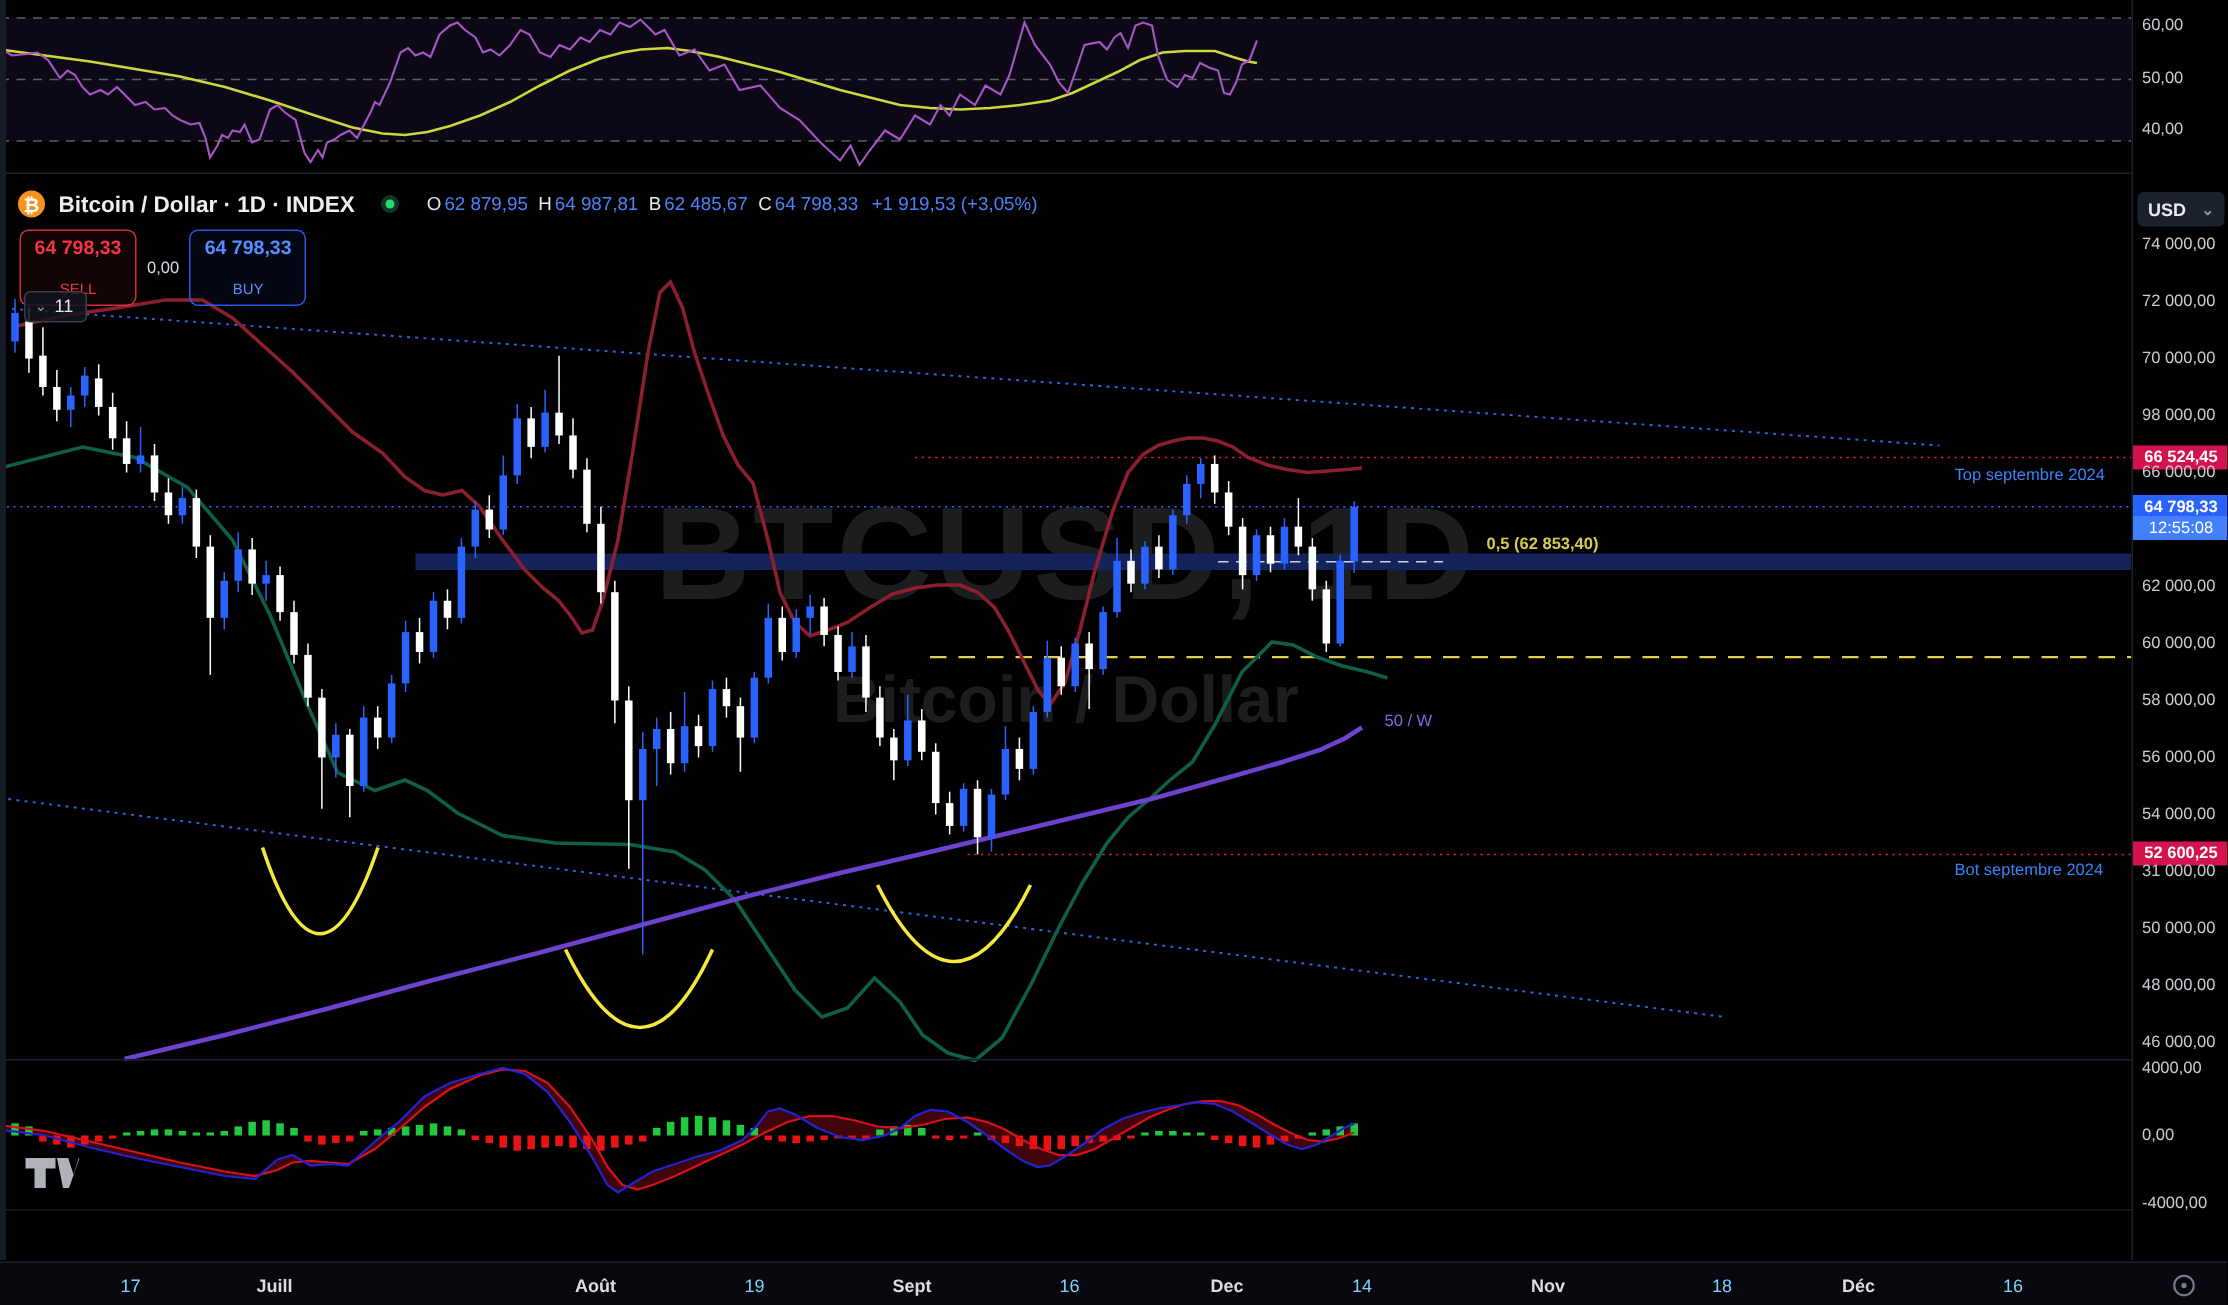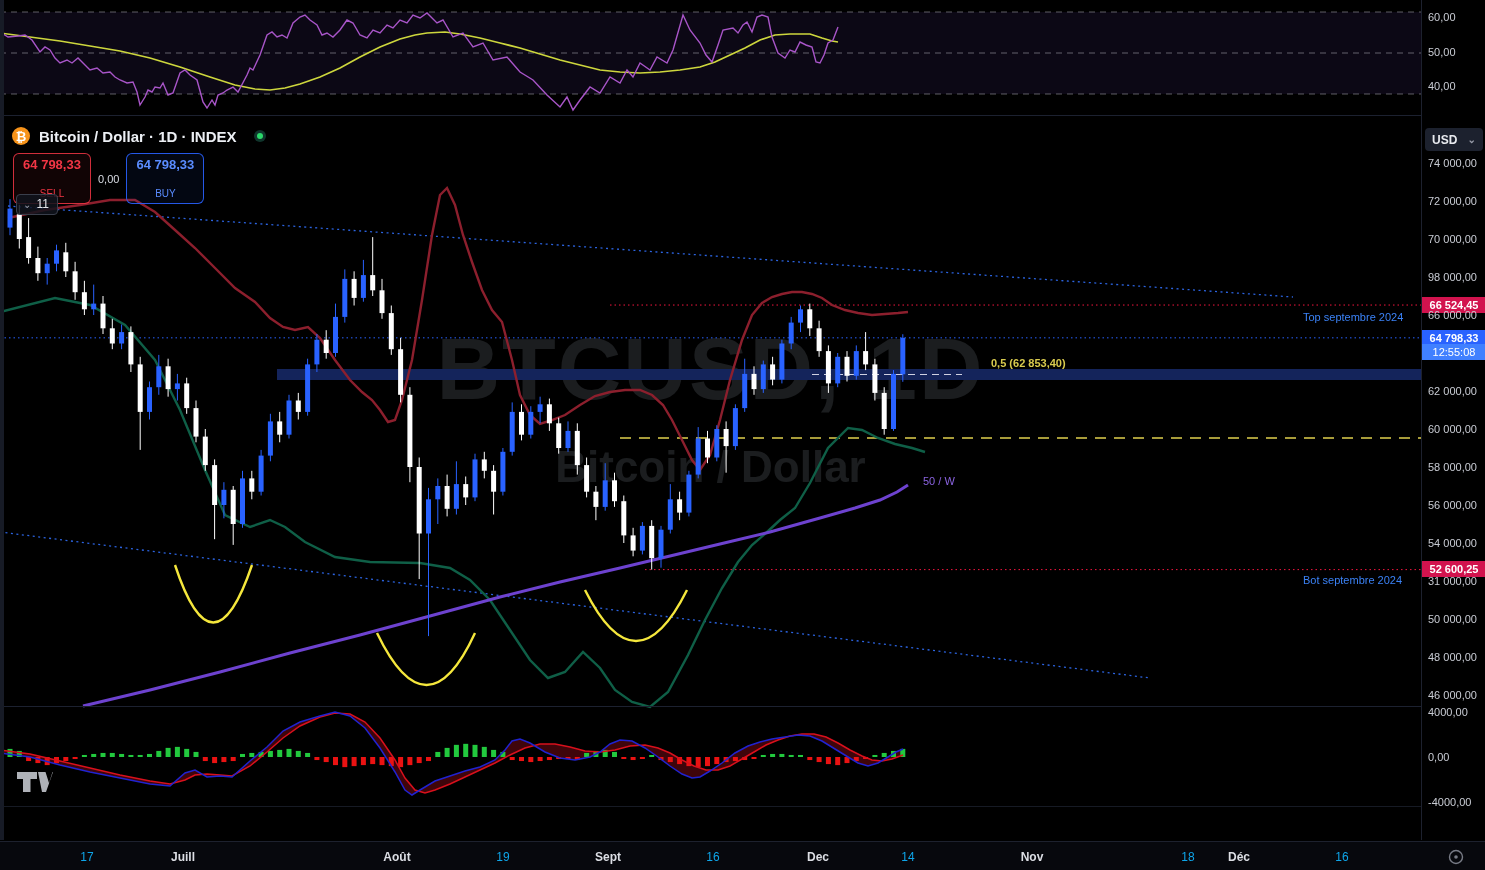--- a/index.html
+++ b/index.html
@@ -41,21 +41,21 @@
           font-size:12px;font-weight:bold;color:#e8eaef;}
   .badge{position:absolute;left:0px;width:64px;text-align:center;font-size:11px;font-weight:bold;color:#fff;
          padding:2px 0;box-sizing:border-box;}
   #badge-top,#badge-bot{background:#d2134e;}
   #badge-price{background:#2962ff;}
   #badge-count{background:#4080ff;font-weight:normal;}
   
   #timebar{left:0;top:841px;width:1485px;height:29px;background:#07080d;border-top:1px solid #1d212e;z-index:6;}
   .tlb{position:absolute;top:8px;transform:translateX(-50%);font-size:12px;}
   .tlb.major{color:#dcdee4;font-weight:bold;}
-  .tlb.minor{color:#0ea5e9;}
+  .tlb.minor{color:#7dd3fc;}
   
   .anno{position:absolute;z-index:4;font-size:11px;white-space:nowrap;}
   #anno-fib{left:963px;top:357px;color:#d9cb4e;font-weight:bold;margin-left:28px;}
   #anno-ma{left:923px;top:475px;color:#8a63e0;}
   #anno-top{left:1303px;top:311px;color:#3b82f6;}
   #anno-bot{left:1303px;top:574px;color:#3b82f6;}
   .divider{position:absolute;left:0;width:1485px;height:1px;background:#1c2130;z-index:3;}
   #leftstrip{left:0;top:0;width:4px;height:840px;background:#171b26;z-index:4;}
   #tvlogo{left:16px;top:770px;z-index:5;}
   #gearicon{position:absolute;left:1446px;top:847px;z-index:7;}
@@ -389,20 +389,27 @@
   <div class="divider" style="top:115px"></div>
   <div class="divider" style="top:706px"></div>
   <div class="divider" style="top:806px;background:#161a24"></div>
 
   <div id="header" class="abs">
     <span class="btc-ic">₿</span>
     <span id="symbol">Bitcoin / Dollar · 1D · INDEX</span>
     <span class="mkt-dot">
         <i></i>
       </span>
+    <span id="ohlc">
+      <span><span class="lb">O</span><span class="vl">62 879,95</span></span>
+      <span><span class="lb">H</span><span class="vl">64 987,81</span></span>
+      <span><span class="lb">B</span><span class="vl">62 485,67</span></span>
+      <span><span class="lb">C</span><span class="vl">64 798,33</span></span>
+      <span class="vl">+1 919,53 (+3,05%)</span>
+    </span>
   </div>
 
   <div id="trade" class="abs">
     <div class="tbox" id="sellbox">
       <div class="p">64 798,33</div>
       <div class="l">SELL</div>
     </div>
     <div id="spread">0,00</div>
     <div class="tbox" id="buybox">
       <div class="p">64 798,33</div>
@@ -455,21 +462,21 @@
       <div class="tlb minor" style="left: 87px;">17</div>
       <div class="tlb major" style="left: 183px;">Juill</div>
       <div class="tlb minor" style="left: 281px; margin-top: 40px;">15</div>
       <div class="tlb major" style="left: 397px;">Août</div>
       <div class="tlb minor" style="left: 503px;">19</div>
       <div class="tlb major" style="left: 608px;">Sept</div>
       <div class="tlb minor" style="left: 713px;">16</div>
       <div class="tlb major" style="left: 818px;">Dec</div>
       <div class="tlb minor" style="left: 908px;">14</div>
       <div class="tlb major" style="left: 1032px;">Nov</div>
-      <div class="tlb minor" style="left: 1188px;">18</div>
+      <div class="tlb minor" style="left: 1148px;">18</div>
       <div class="tlb major" style="left: 1239px;">Déc</div>
       <div class="tlb minor" style="left: 1342px;">16</div>
     </div>
 
   <svg id="tvlogo" class="abs" width="38" height="24">
     <g fill="#c3c6cc" opacity="0.9">
       <path d="M1 2 h20 v7 h-6.5 v13 h-7.5 V9 H1 Z"></path>
       <path d="M22 2 h7.5 l3.5 11 3.5-11 H37 l-7 20 h-4 Z"></path>
     </g>
   </svg>

